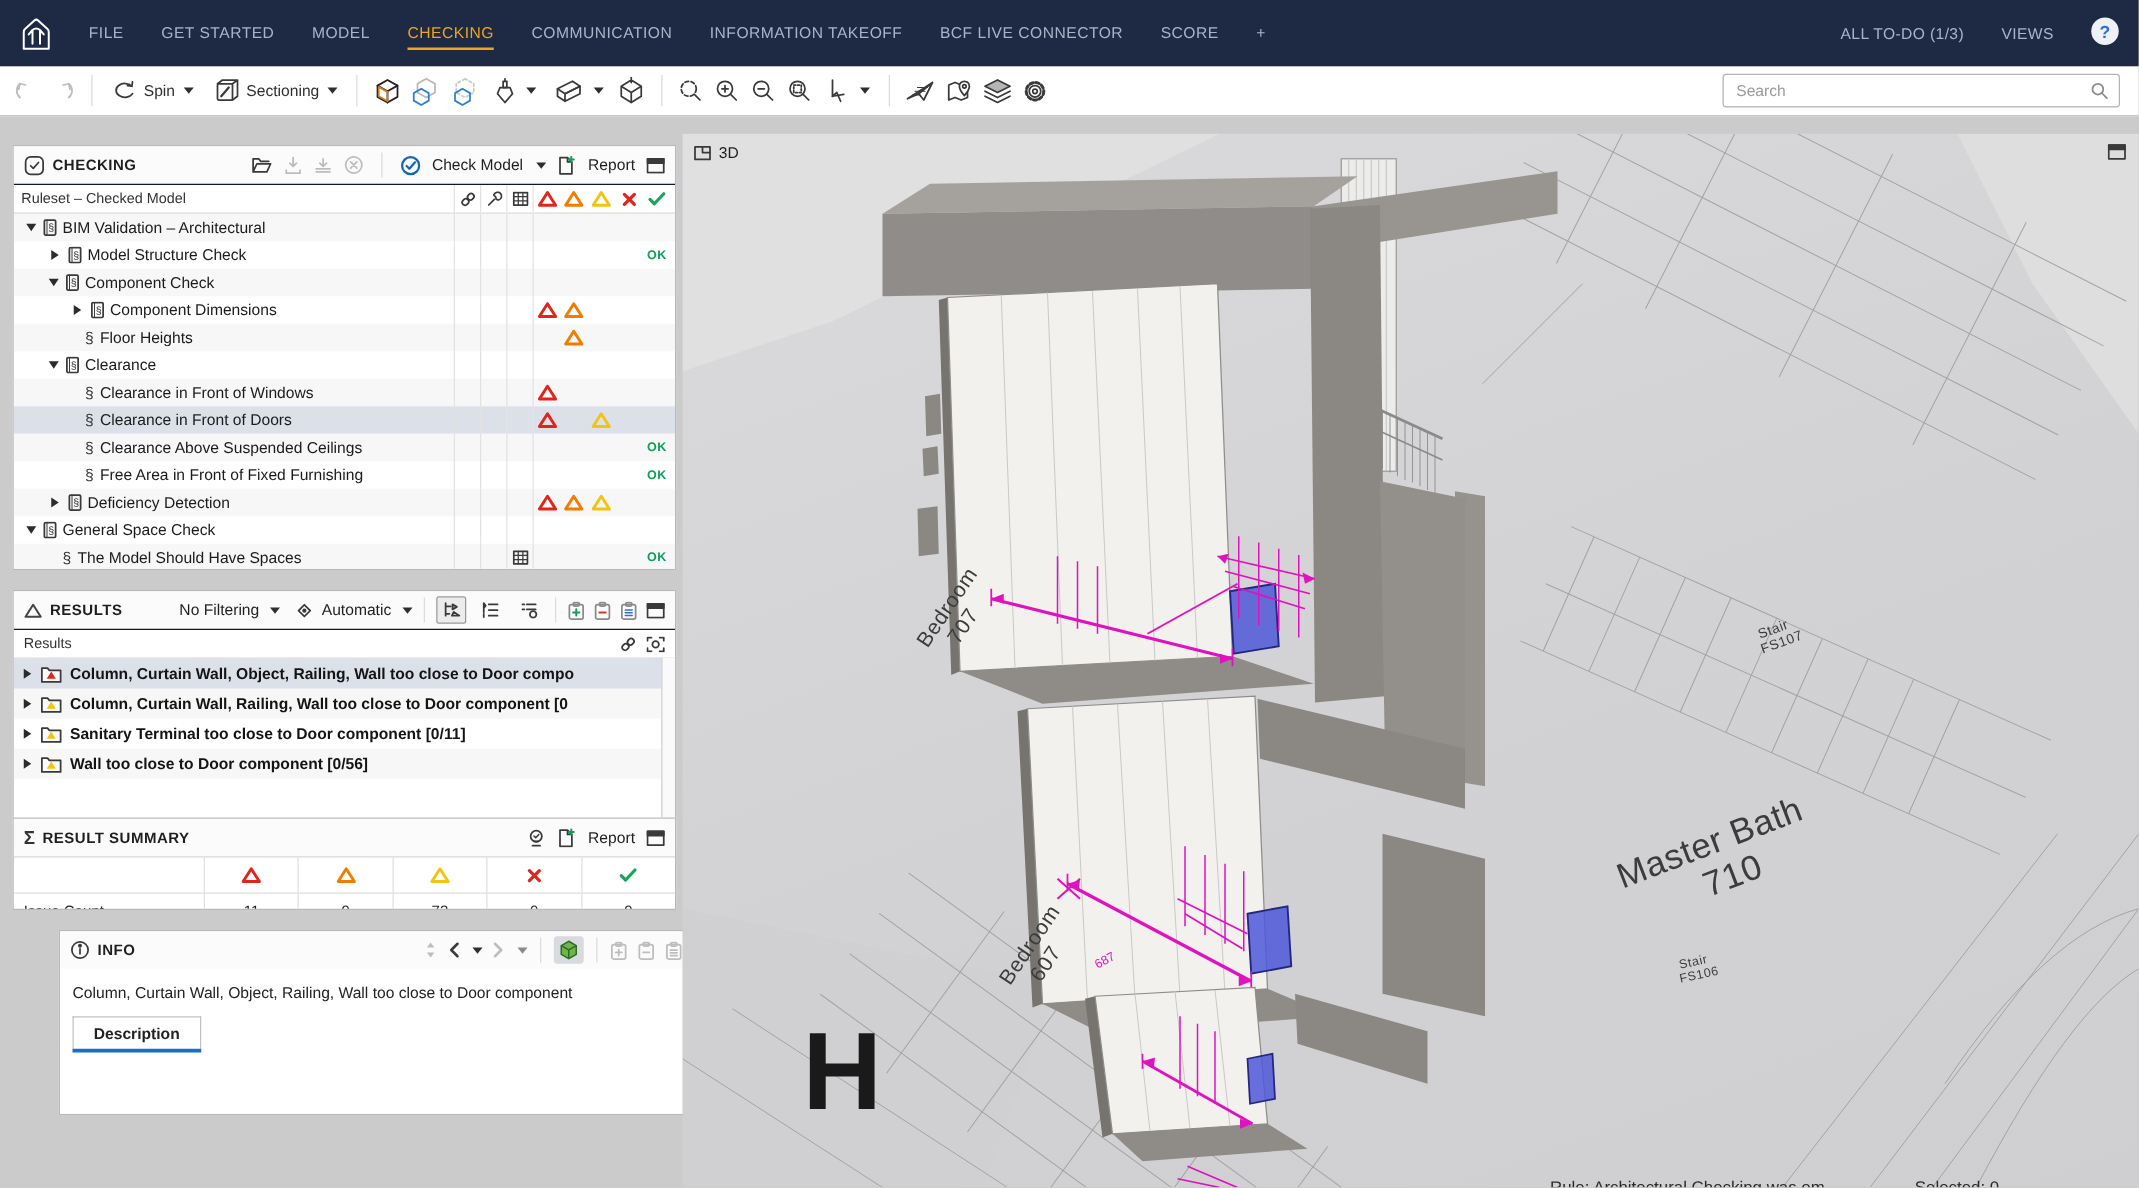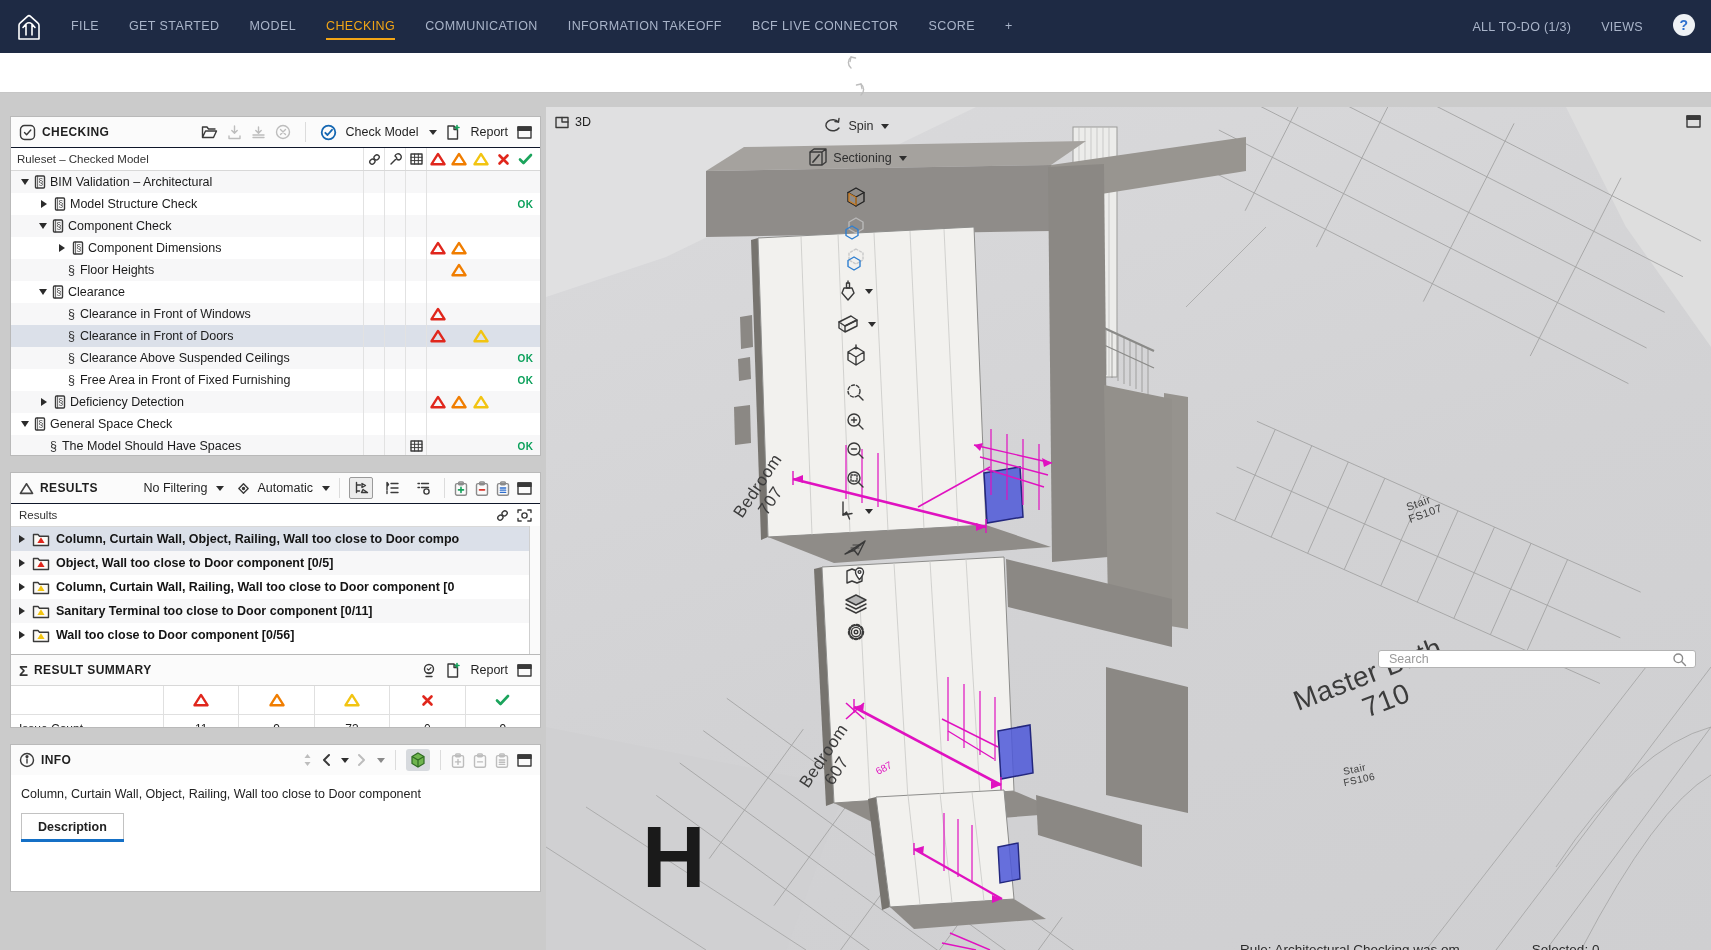--- a/index.html
+++ b/index.html
@@ -10,21 +10,21 @@
   .ic.dis svg{stroke:#bdbdbd;}
   
   .topbar{position:absolute;top:0;left:0;width:1711px;height:53px;background:#1e2a44;display:flex;align-items:center;color:#a9b4c9;z-index:5;}
   .logo{margin:0 16px 0 13px;}
   .menu{display:flex;gap:30px;font-size:12.5px;letter-spacing:.4px;margin-left:10px;}
   .mitem{padding:6px 0 5px;cursor:default;}
   .mitem.active{color:#f2a516;border-bottom:2px solid #f2a516;}
   .tb-right{margin-left:auto;display:flex;align-items:flex-start;gap:30px;margin-right:16px;font-size:12.5px;letter-spacing:.3px;}
   .helpbtn{width:22px;height:22px;border-radius:50%;background:#eef1f5;color:#2e6fce;font-weight:bold;font-size:14px;display:flex;align-items:center;justify-content:center;}
   
-  .toolbar{position:absolute;top:53px;left:0;width:1711px;height:40px;background:#fff;border-bottom:1px solid #c6c6c6;display:flex;align-items:center;padding:0 10px;box-sizing:border-box;gap:7px;color:#2e2e2e;z-index:4;flex-direction:column;}
+  .toolbar{position:absolute;top:53px;left:0;width:1711px;height:40px;background:#fff;border-bottom:1px solid #c6c6c6;display:flex;align-items:center;padding:0 10px;box-sizing:border-box;gap:7px;color:#2e2e2e;z-index:4;}
   .tbtn{display:flex;align-items:center;gap:5px;font-size:12.5px;padding:2px 3px;}
   .caret{width:0;height:0;border-left:4px solid transparent;border-right:4px solid transparent;border-top:5px solid #2e2e2e;margin-left:2px;}
   .caret.gray{border-top-color:#8a8a8a;}
   .vsep{width:1px;height:25px;background:#dcdcdc;margin:0 5px;}
   .searchbox{margin-left:auto;width:300px;height:25px;border:1px solid #b3b3b3;border-radius:3px;display:flex;align-items:center;padding:0 8px;margin-right:5px;background:#fff;}
   .searchbox input{border:none;outline:none;flex:1;font-size:12.5px;color:#444;font-family:"Liberation Sans",sans-serif;background:transparent;}
   .searchbox input::placeholder{color:#9b9b9b;}
   
   .panel{position:absolute;left:10px;width:531px;background:#fff;border:1px solid #b9b9b9;box-sizing:border-box;overflow:hidden;}
   .phead{height:30px;display:flex;align-items:center;padding:0 8px;background:#fbfbfb;}
@@ -768,30 +768,20 @@
             <polygon points="9,5.2 12.6,11 5.4,11" style="fill:#e0261c;stroke:none"></polygon>
           </svg>
         </span>
         <span>Column, Curtain Wall, Object, Railing, Wall too close to Door compo</span>
       </div>
     <div class="rrow">
         <span class="exp closed" style="margin-left:8px;"></span>
         <span class="ic fold">
           <svg width="18" height="15" viewBox="0 0 18 15">
             <path d="M1.5 13.5 V2.5 h4.5 l1.5 1.8 h9 v9.2z" style="fill:#fcfaf6"></path>
-            <polygon points="9,5.2 12.6,11 5.4,11" style="fill:#e0261c;stroke:none"></polygon>
-          </svg>
-        </span>
-        <span>Object, Wall too close to Door component [0/5]</span>
-      </div>
-    <div class="rrow">
-        <span class="exp closed" style="margin-left:8px;"></span>
-        <span class="ic fold">
-          <svg width="18" height="15" viewBox="0 0 18 15">
-            <path d="M1.5 13.5 V2.5 h4.5 l1.5 1.8 h9 v9.2z" style="fill:#fcfaf6"></path>
             <polygon points="9,5.2 12.6,11 5.4,11" style="fill:#f2c411;stroke:none"></polygon>
           </svg>
         </span>
         <span>Column, Curtain Wall, Railing, Wall too close to Door component [0</span>
       </div>
     <div class="rrow">
         <span class="exp closed" style="margin-left:8px;"></span>
         <span class="ic fold">
           <svg width="18" height="15" viewBox="0 0 18 15">
             <path d="M1.5 13.5 V2.5 h4.5 l1.5 1.8 h9 v9.2z" style="fill:#fcfaf6"></path>
@@ -876,21 +866,21 @@
       <div class="scell">Issue Count</div>
       <div class="scell">11</div>
       <div class="scell">9</div>
       <div class="scell">73</div>
       <div class="scell">0</div>
       <div class="scell">9</div>
     </div>
   </div>
 </div>
 
-<div class="panel" style="top:744px;height:148px;">
+<div class="panel" style="top:744px;height:148px;margin-left:37px;">
   <div class="phead">
     <span class="ic">
         <svg width="16" height="16" viewBox="0 0 16 16">
           <circle cx="8" cy="8" r="6.5"></circle>
           <path d="M8 7v4"></path>
           <circle cx="8" cy="4.6" r=".9" style="fill:#3a3a3a"></circle>
         </svg>
       </span>
     <span class="ptitle">INFO</span>
     <div class="pright" style="gap:8px;">

